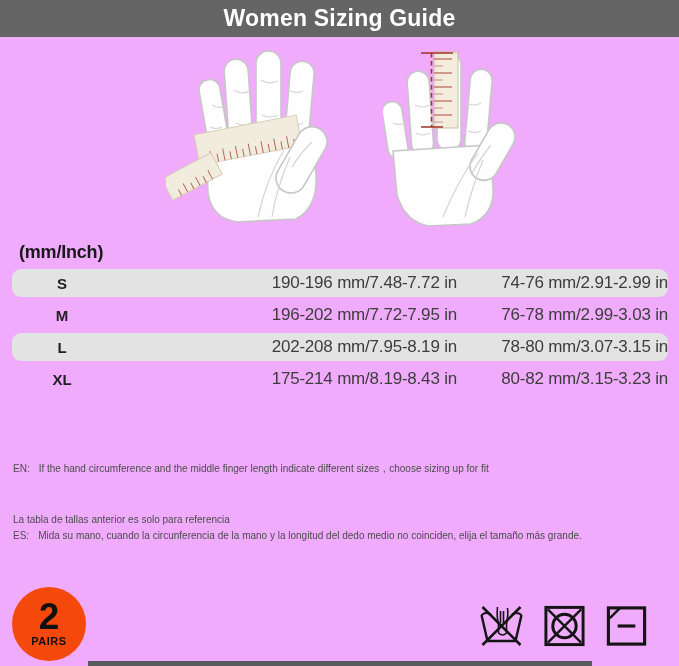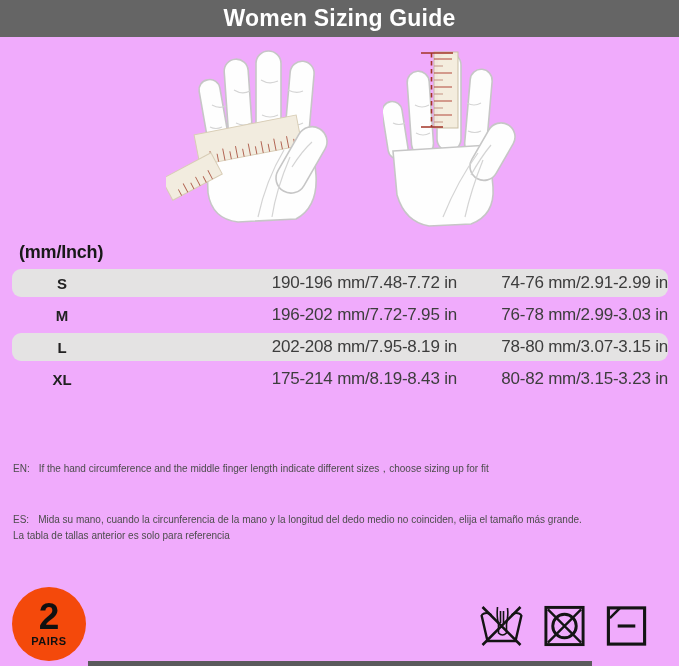--- a/index.html
+++ b/index.html
@@ -127,24 +127,24 @@
     </div>
   </div>
 
   <div class="note note-en">
     <div class="note-line">
       <span class="note-label">EN:</span><span>If the hand circumference and the middle finger length indicate different sizes，choose sizing up for fit</span>
     </div>
   </div>
 
   <div class="note note-es">
+    <div class="note-line">La tabla de tallas anterior es solo para referencia</div>
     <div class="note-line">
       <span class="note-label">ES:</span><span>Mida su mano, cuando la circunferencia de la mano y la longitud del dedo medio no coinciden, elija el tamaño más grande.</span>
     </div>
-    <div class="note-line">La tabla de tallas anterior es solo para referencia</div>
   </div>
 
   <div class="badge">
     <div class="badge-count">2</div>
     <div class="badge-label">PAIRS</div>
   </div>
 
   <div class="care">
     <svg width="47" height="46" viewBox="0 0 46 46">
       <path d="M3,12 L9,38 L37,38 L43,12" fill="none" stroke="#141414" stroke-width="2.4"></path>

